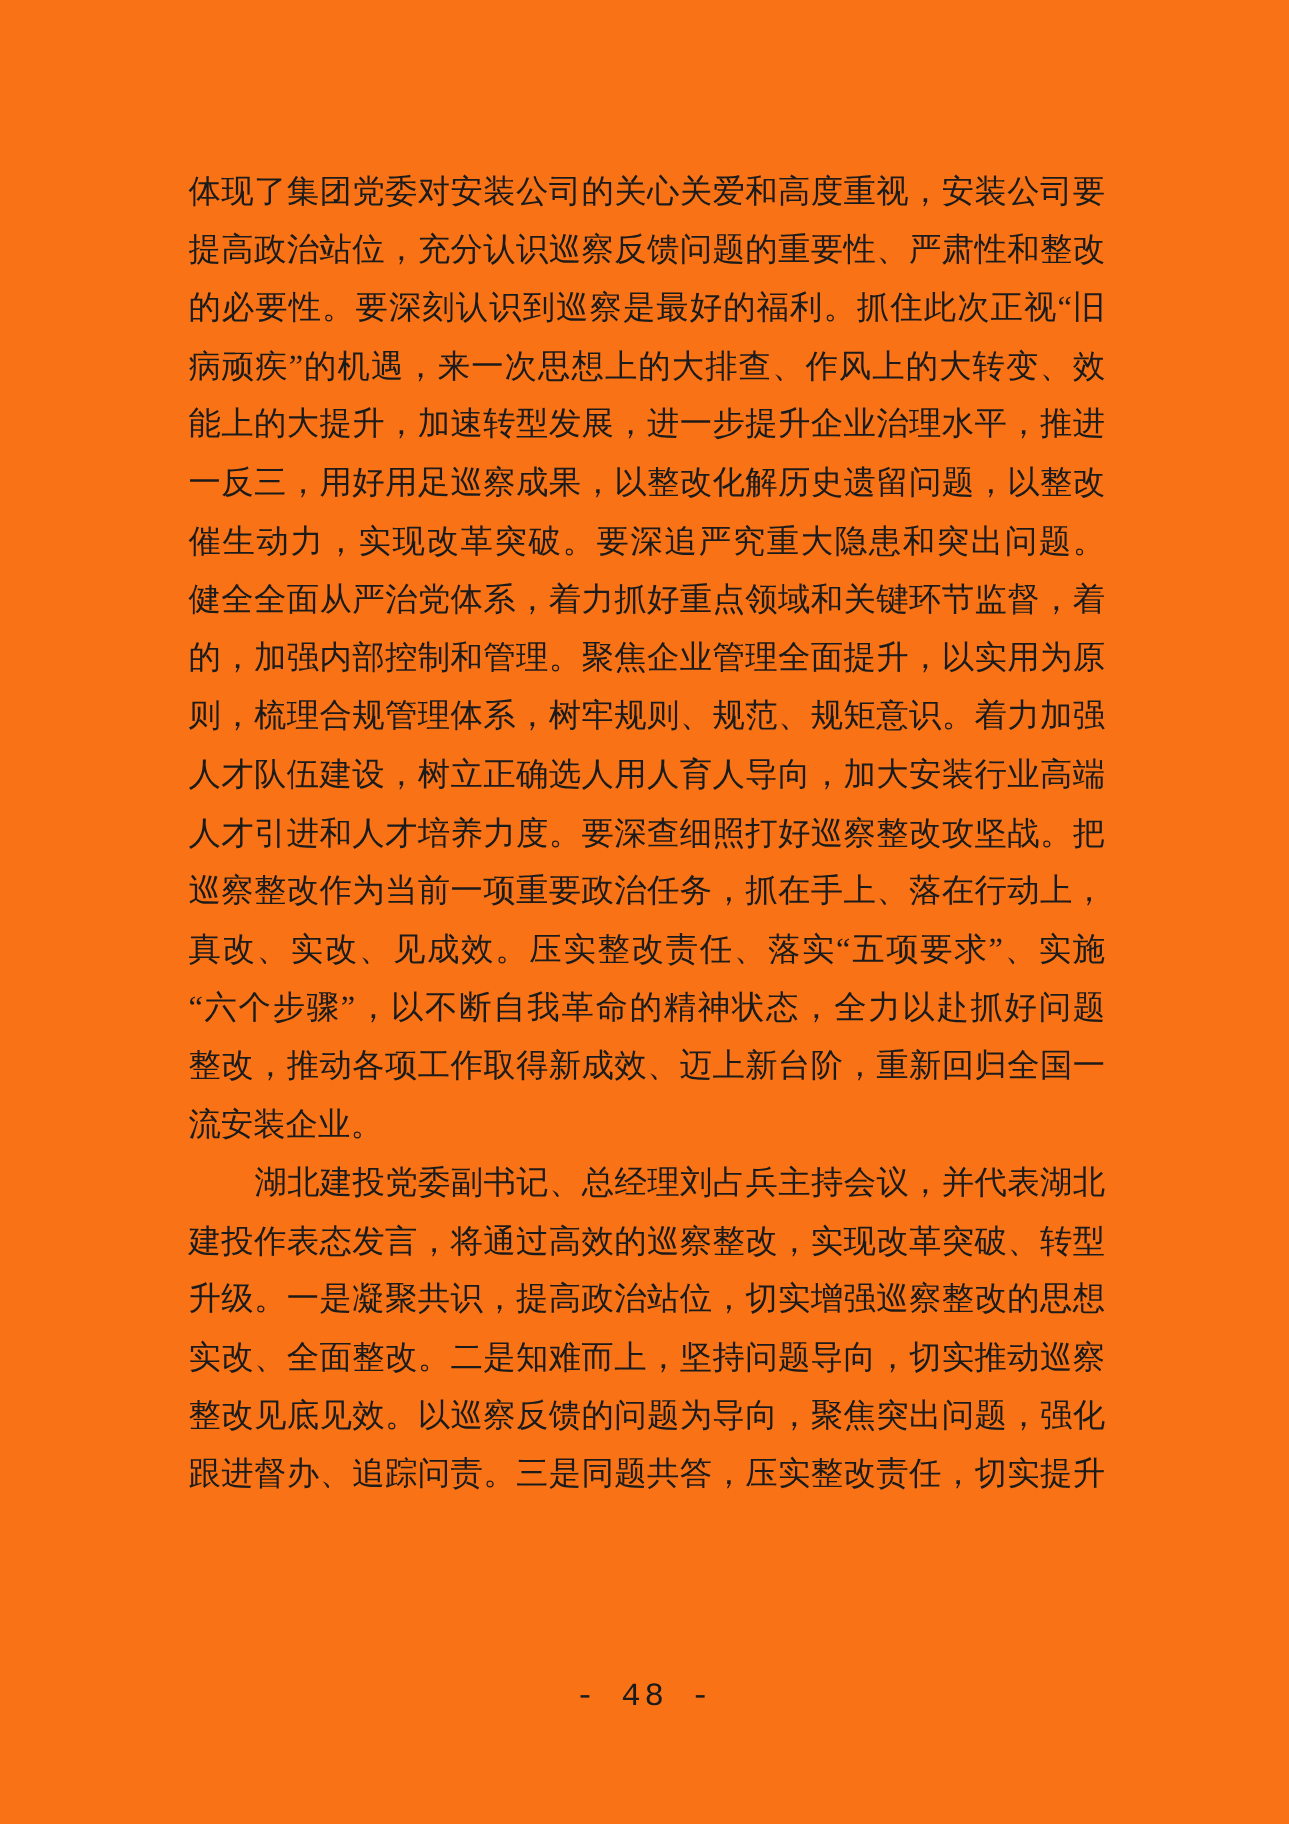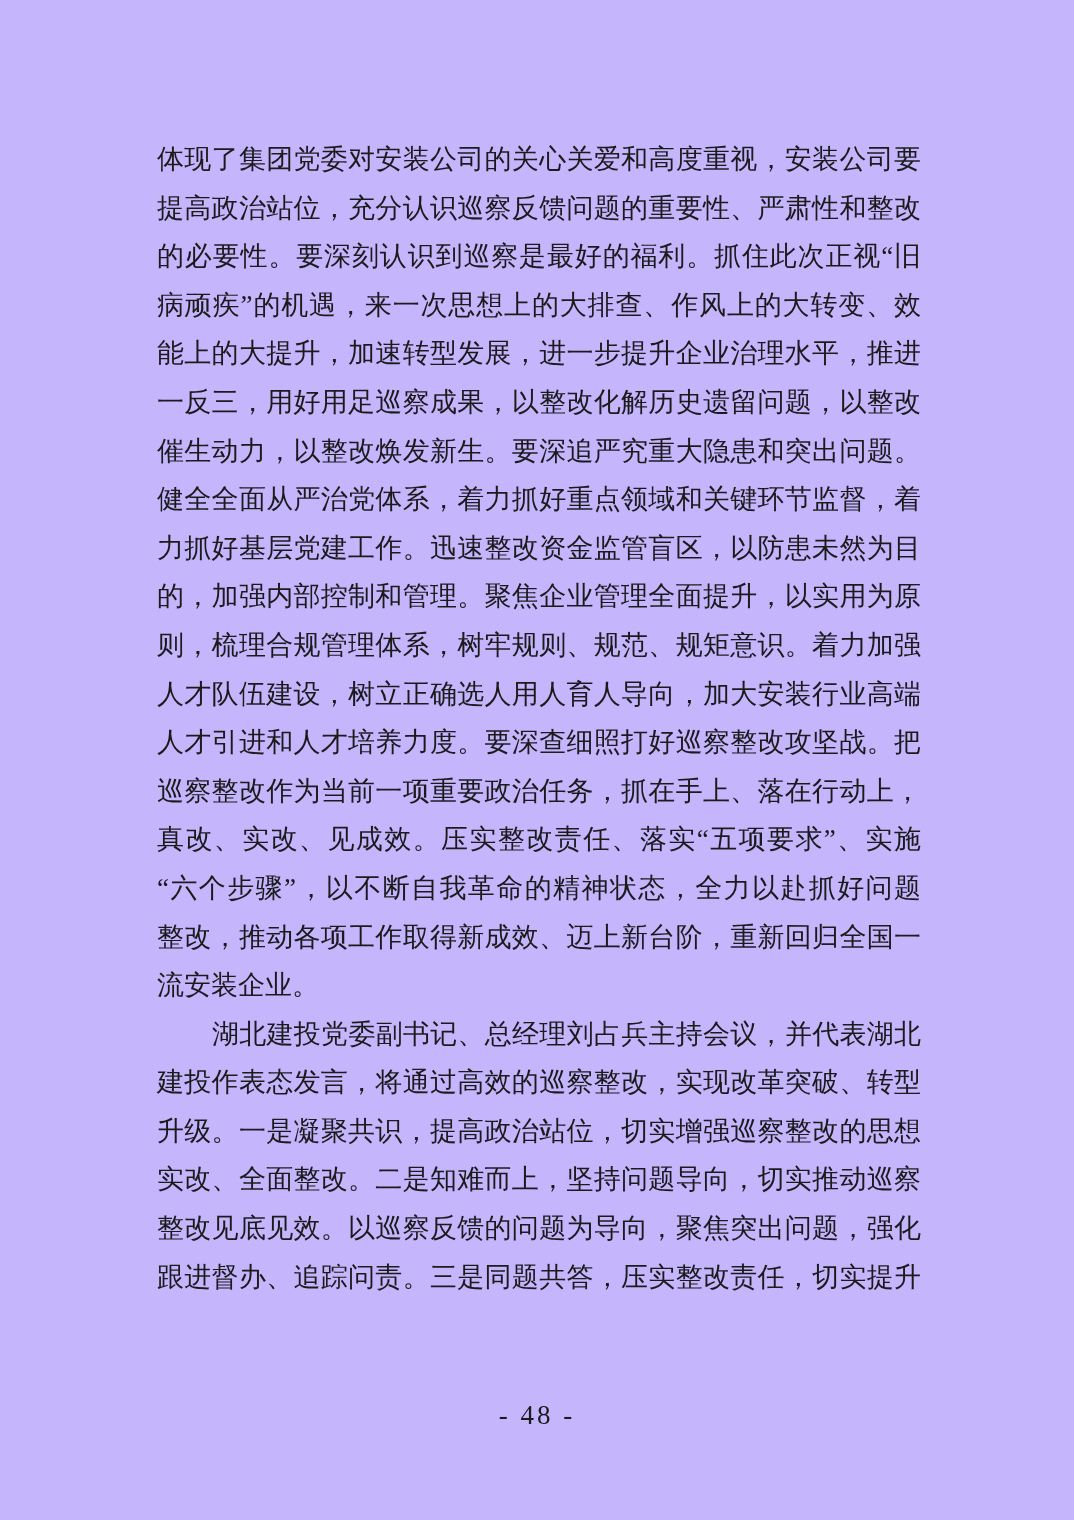--- a/index.html
+++ b/index.html
@@ -4,21 +4,21 @@
 <style>
   html, body {
     margin: 0;
     padding: 0;
     background: #ffffff;
   }
   .page {
     position: relative;
     width: 1074px;
     height: 1520px;
-    background: #c4b5fd;
+    background: #f97316;
     overflow: hidden;
     font-family: "Liberation Serif", "DejaVu Serif", serif;
   }
   .text-block {
     position: absolute;
     left: 157px;
     top: 135px;
     width: 764px;
     font-size: 27px;
     line-height: 48.6px;
@@ -40,37 +40,36 @@
   }
   .page-number {
     position: absolute;
     left: 0;
     top: 1400px;
     width: 100%;
     text-align: center;
     font-size: 27px;
     color: #1b1b1b;
     letter-spacing: 3px;
-    font-family: Liberation Serif, serif;
+    font-family: Liberation Mono, monospace;
   }
 </style>
 </head>
 <body>
 
 <div class="page">
   <div class="text-block">
     <div class="line">体现了集团党委对安装公司的关心关爱和高度重视，安装公司要</div>
     <div class="line">提高政治站位，充分认识巡察反馈问题的重要性、严肃性和整改</div>
     <div class="line">的必要性。要深刻认识到巡察是最好的福利。抓住此次正视“旧</div>
     <div class="line">病顽疾”的机遇，来一次思想上的大排查、作风上的大转变、效</div>
     <div class="line">能上的大提升，加速转型发展，进一步提升企业治理水平，推进</div>
     <div class="line">一反三，用好用足巡察成果，以整改化解历史遗留问题，以整改</div>
-    <div class="line">催生动力，以整改焕发新生。要深追严究重大隐患和突出问题。</div>
+    <div class="line">催生动力，实现改革突破。要深追严究重大隐患和突出问题。</div>
     <div class="line">健全全面从严治党体系，着力抓好重点领域和关键环节监督，着</div>
-    <div class="line">力抓好基层党建工作。迅速整改资金监管盲区，以防患未然为目</div>
     <div class="line">的，加强内部控制和管理。聚焦企业管理全面提升，以实用为原</div>
     <div class="line">则，梳理合规管理体系，树牢规则、规范、规矩意识。着力加强</div>
     <div class="line">人才队伍建设，树立正确选人用人育人导向，加大安装行业高端</div>
     <div class="line">人才引进和人才培养力度。要深查细照打好巡察整改攻坚战。把</div>
     <div class="line">巡察整改作为当前一项重要政治任务，抓在手上、落在行动上，</div>
     <div class="line">真改、实改、见成效。压实整改责任、落实“五项要求”、实施</div>
     <div class="line">“六个步骤”，以不断自我革命的精神状态，全力以赴抓好问题</div>
     <div class="line">整改，推动各项工作取得新成效、迈上新台阶，重新回归全国一</div>
     <div class="line no-justify">流安装企业。</div>
     <div class="line indent">湖北建投党委副书记、总经理刘占兵主持会议，并代表湖北</div>

